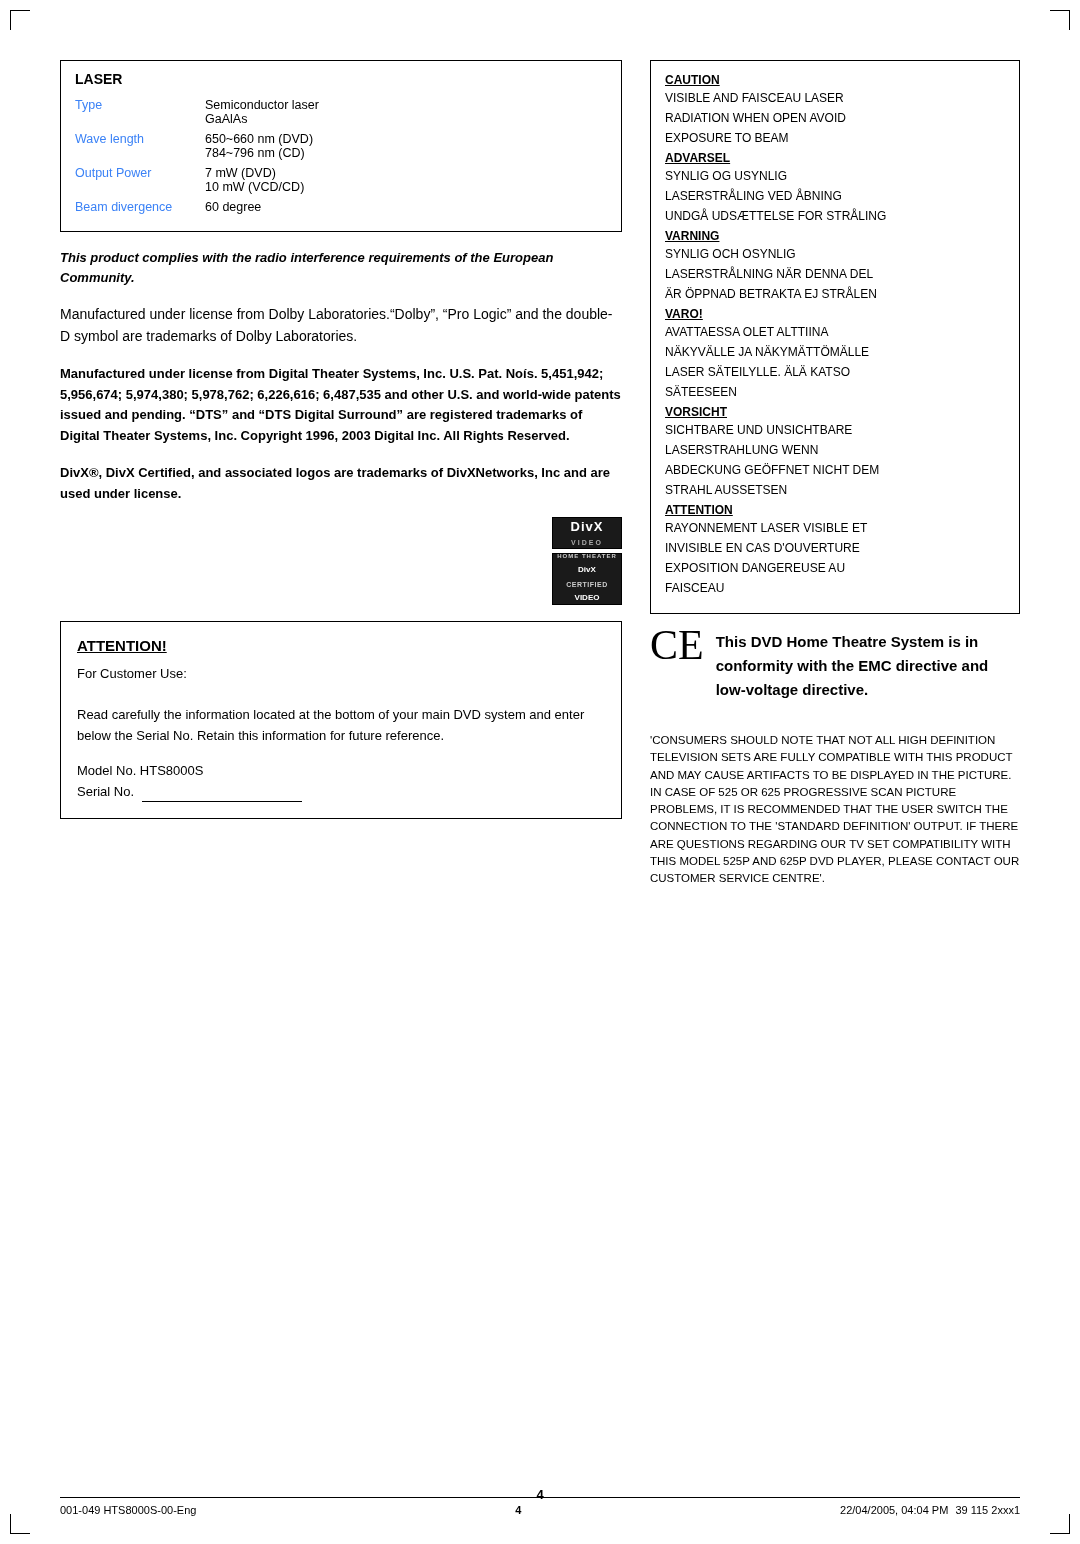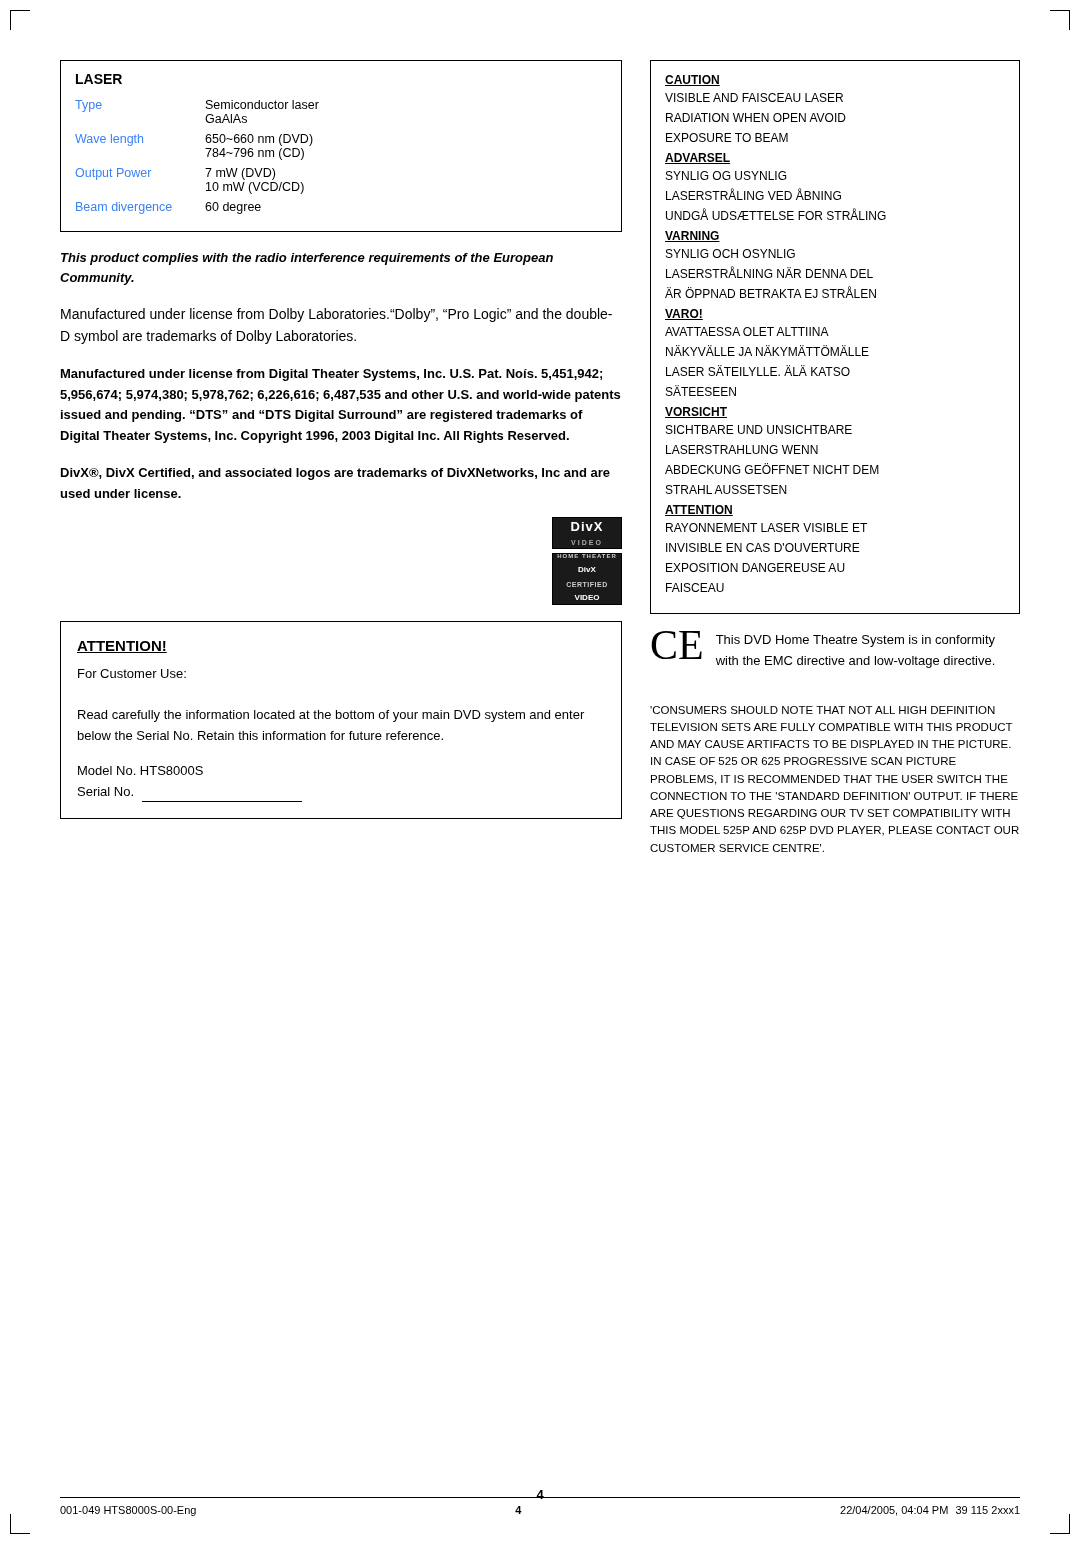--- a/index.html
+++ b/index.html
@@ -342,21 +342,21 @@
         <p>STRAHL AUSSETSEN</p>
         <div class="caution-underline">ATTENTION</div>
         <p>RAYONNEMENT LASER VISIBLE ET</p>
         <p>INVISIBLE EN CAS D'OUVERTURE</p>
         <p>EXPOSITION DANGEREUSE AU</p>
         <p>FAISCEAU</p>
       </div>
 
       <div class="ce-section">
         <div class="ce-mark">CE</div>
-        <div style="font-weight:normal; font-size:13px; line-height:1.6;">
+        <div style="font-weight:bold; font-size:15px; line-height:1.6;">
           <span>This DVD Home Theatre System is in conformity with the EMC directive and low-voltage directive.</span>
         </div>
       </div>
 
       <div class="consumer-note">'CONSUMERS SHOULD NOTE THAT NOT ALL HIGH DEFINITION TELEVISION SETS ARE FULLY COMPATIBLE WITH THIS PRODUCT AND MAY CAUSE ARTIFACTS TO BE DISPLAYED IN THE PICTURE.  IN CASE OF 525 OR 625 PROGRESSIVE SCAN PICTURE PROBLEMS, IT IS RECOMMENDED THAT THE USER SWITCH THE CONNECTION TO THE 'STANDARD DEFINITION' OUTPUT.  IF THERE ARE QUESTIONS REGARDING OUR TV SET COMPATIBILITY WITH THIS MODEL 525p AND 625p DVD PLAYER, PLEASE CONTACT OUR CUSTOMER SERVICE CENTRE'.</div>
 
     </div>
   </div>
 
   <div class="page-number-center">

